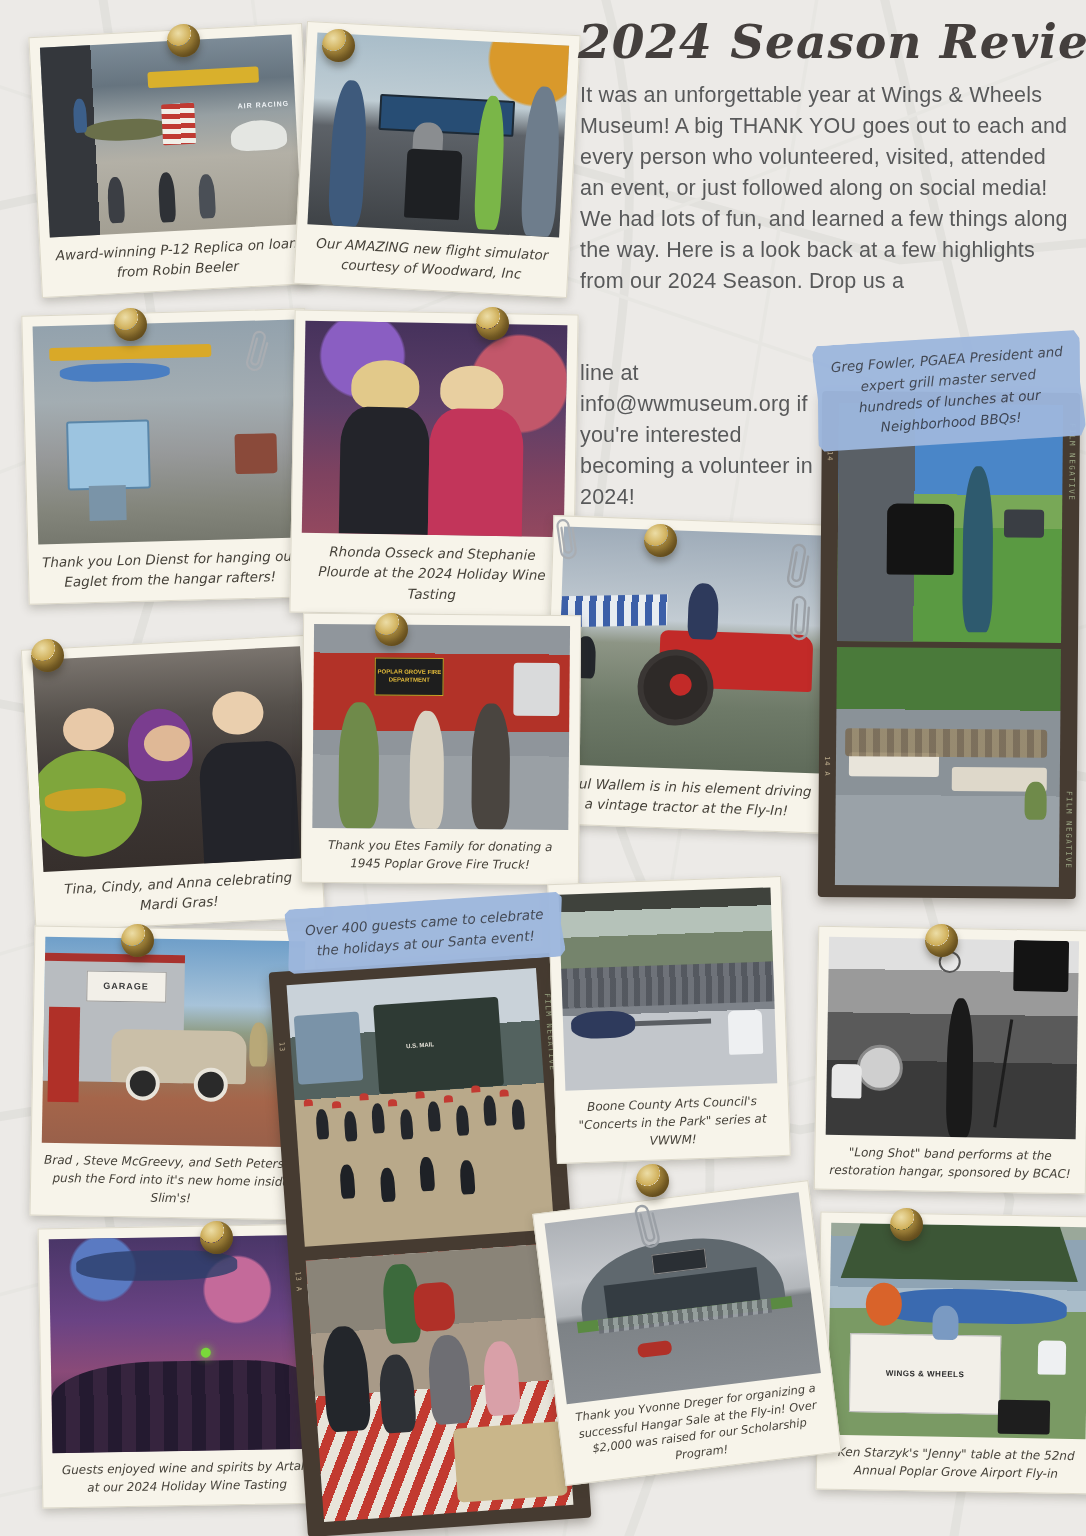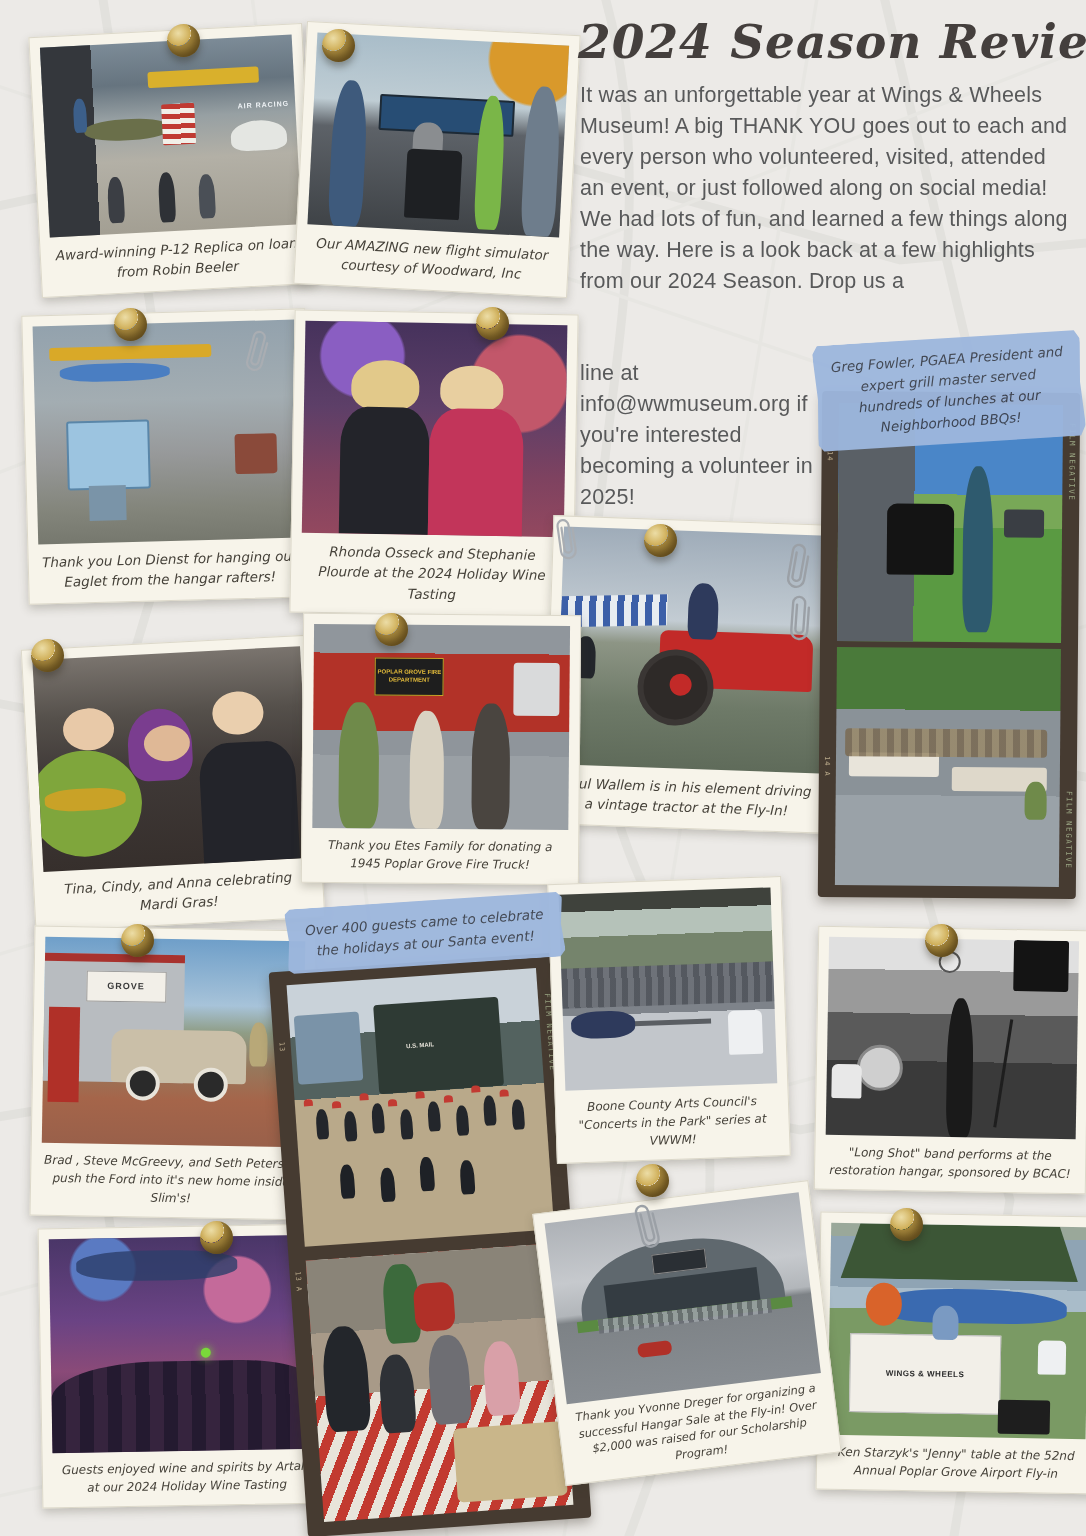--- a/index.html
+++ b/index.html
@@ -100,21 +100,21 @@
       <path d="M-20 960 L1106 620"></path>
       <path d="M-20 1300 L1106 1000"></path>
       <path d="M250 -20 L450 1560"></path>
       <path d="M820 -20 L560 1560"></path>
       <path d="M-20 1500 L1106 1260"></path>
     </g>
   </svg>
 
   <h1 class="title">2024 Season Review</h1>
   <p class="intro intro-main">It was an unforgettable year at Wings &amp; Wheels Museum! A big THANK YOU goes out to each and every person who volunteered, visited, attended an event, or just followed along on social media! We had lots of fun, and learned a few things along the way. Here is a look back at a few highlights from our 2024 Season. Drop us a</p>
-  <p class="intro intro-narrow">line at info@wwmuseum.org if you're interested becoming a volunteer in 2025!</p>
+  <p class="intro intro-narrow">line at info@wwmuseum.org if you're interested becoming a volunteer in 2024!</p>
 
   <figure class="card" style="left:35px;top:30px;width:252px;transform:rotate(-3deg);">
     <div class="photo ph-p12" style="height:190px;">
       <span class="ph-label" style="right:6px;top:34%;font-size:7px;color:#eef2f5;letter-spacing:1px;">AIR RACING</span>
       <div style="position:absolute;left:42%;top:16%;width:44%;height:8%;background:#d9b02c;border-radius:3px;"></div>
       <div style="position:absolute;left:16%;top:40%;width:34%;height:11%;background:#6a6f4a;border-radius:45%;"></div>
       <div style="position:absolute;left:47%;top:33%;width:13%;height:22%;background:repeating-linear-gradient(180deg,#c03a32 0 5px,#f2efe8 5px 10px);border-radius:2px;"></div>
       <div style="position:absolute;right:4%;top:44%;width:22%;height:16%;background:#e4e6e2;border-radius:50% 50% 30% 30%;"></div>
       <div class="fig" style="left:24%;bottom:6%;width:16px;height:46px;background:#3b3e44;"></div>
       <div class="fig" style="left:44%;bottom:5%;width:16px;height:50px;background:#2e3136;"></div>
@@ -192,21 +192,21 @@
       <div class="fig" style="left:38%;top:42%;width:34px;height:58%;background:#d9d2c2;"></div>
       <div class="fig" style="left:62%;top:38%;width:38px;height:62%;background:#4a4540;"></div>
     </div>
     <figcaption class="cap cap-s">Thank you Etes Family for donating a 1945 Poplar Grove Fire Truck!</figcaption>
   </figure>
 
   <figure class="card" style="left:32px;top:928px;width:260px;transform:rotate(1deg);">
     <div class="photo ph-slims" style="height:206px;">
       <div style="position:absolute;left:0;top:8%;width:54%;height:58%;background:#b8bcc0;border-top:8px solid #a8322e;"></div>
       <div style="position:absolute;left:16%;top:16%;width:30%;height:14%;background:#f2efe8;border:1px solid #999;display:flex;align-items:center;justify-content:center;">
-        <span class="ph-label" style="position:static;font-size:9px;color:#3a3a3a;letter-spacing:1px;">GROVE</span>
+        <span class="ph-label" style="position:static;font-size:9px;color:#3a3a3a;letter-spacing:1px;">GARAGE</span>
       </div>
       <div style="position:absolute;left:2%;top:34%;width:12%;height:46%;background:#b03028;"></div>
       <div style="position:absolute;left:26%;top:44%;width:52%;height:26%;background:#cabfa8;border-radius:14px 18px 4px 4px;"></div>
       <div style="position:absolute;left:32%;top:62%;width:26px;height:26px;background:#2a2a2a;border:4px solid #e8e4da;border-radius:50%;"></div>
       <div style="position:absolute;left:58%;top:62%;width:26px;height:26px;background:#2a2a2a;border:4px solid #e8e4da;border-radius:50%;"></div>
       <div class="fig" style="right:14%;top:40%;width:18px;height:44px;background:#b8a878;"></div>
       <div class="fig" style="right:2%;top:38%;width:18px;height:46px;background:#a89868;"></div>
     </div>
     <figcaption class="cap cap-s">Brad , Steve McGreevy, and Seth Peterson push the Ford into it's new home inside Slim's!</figcaption>
   </figure>

